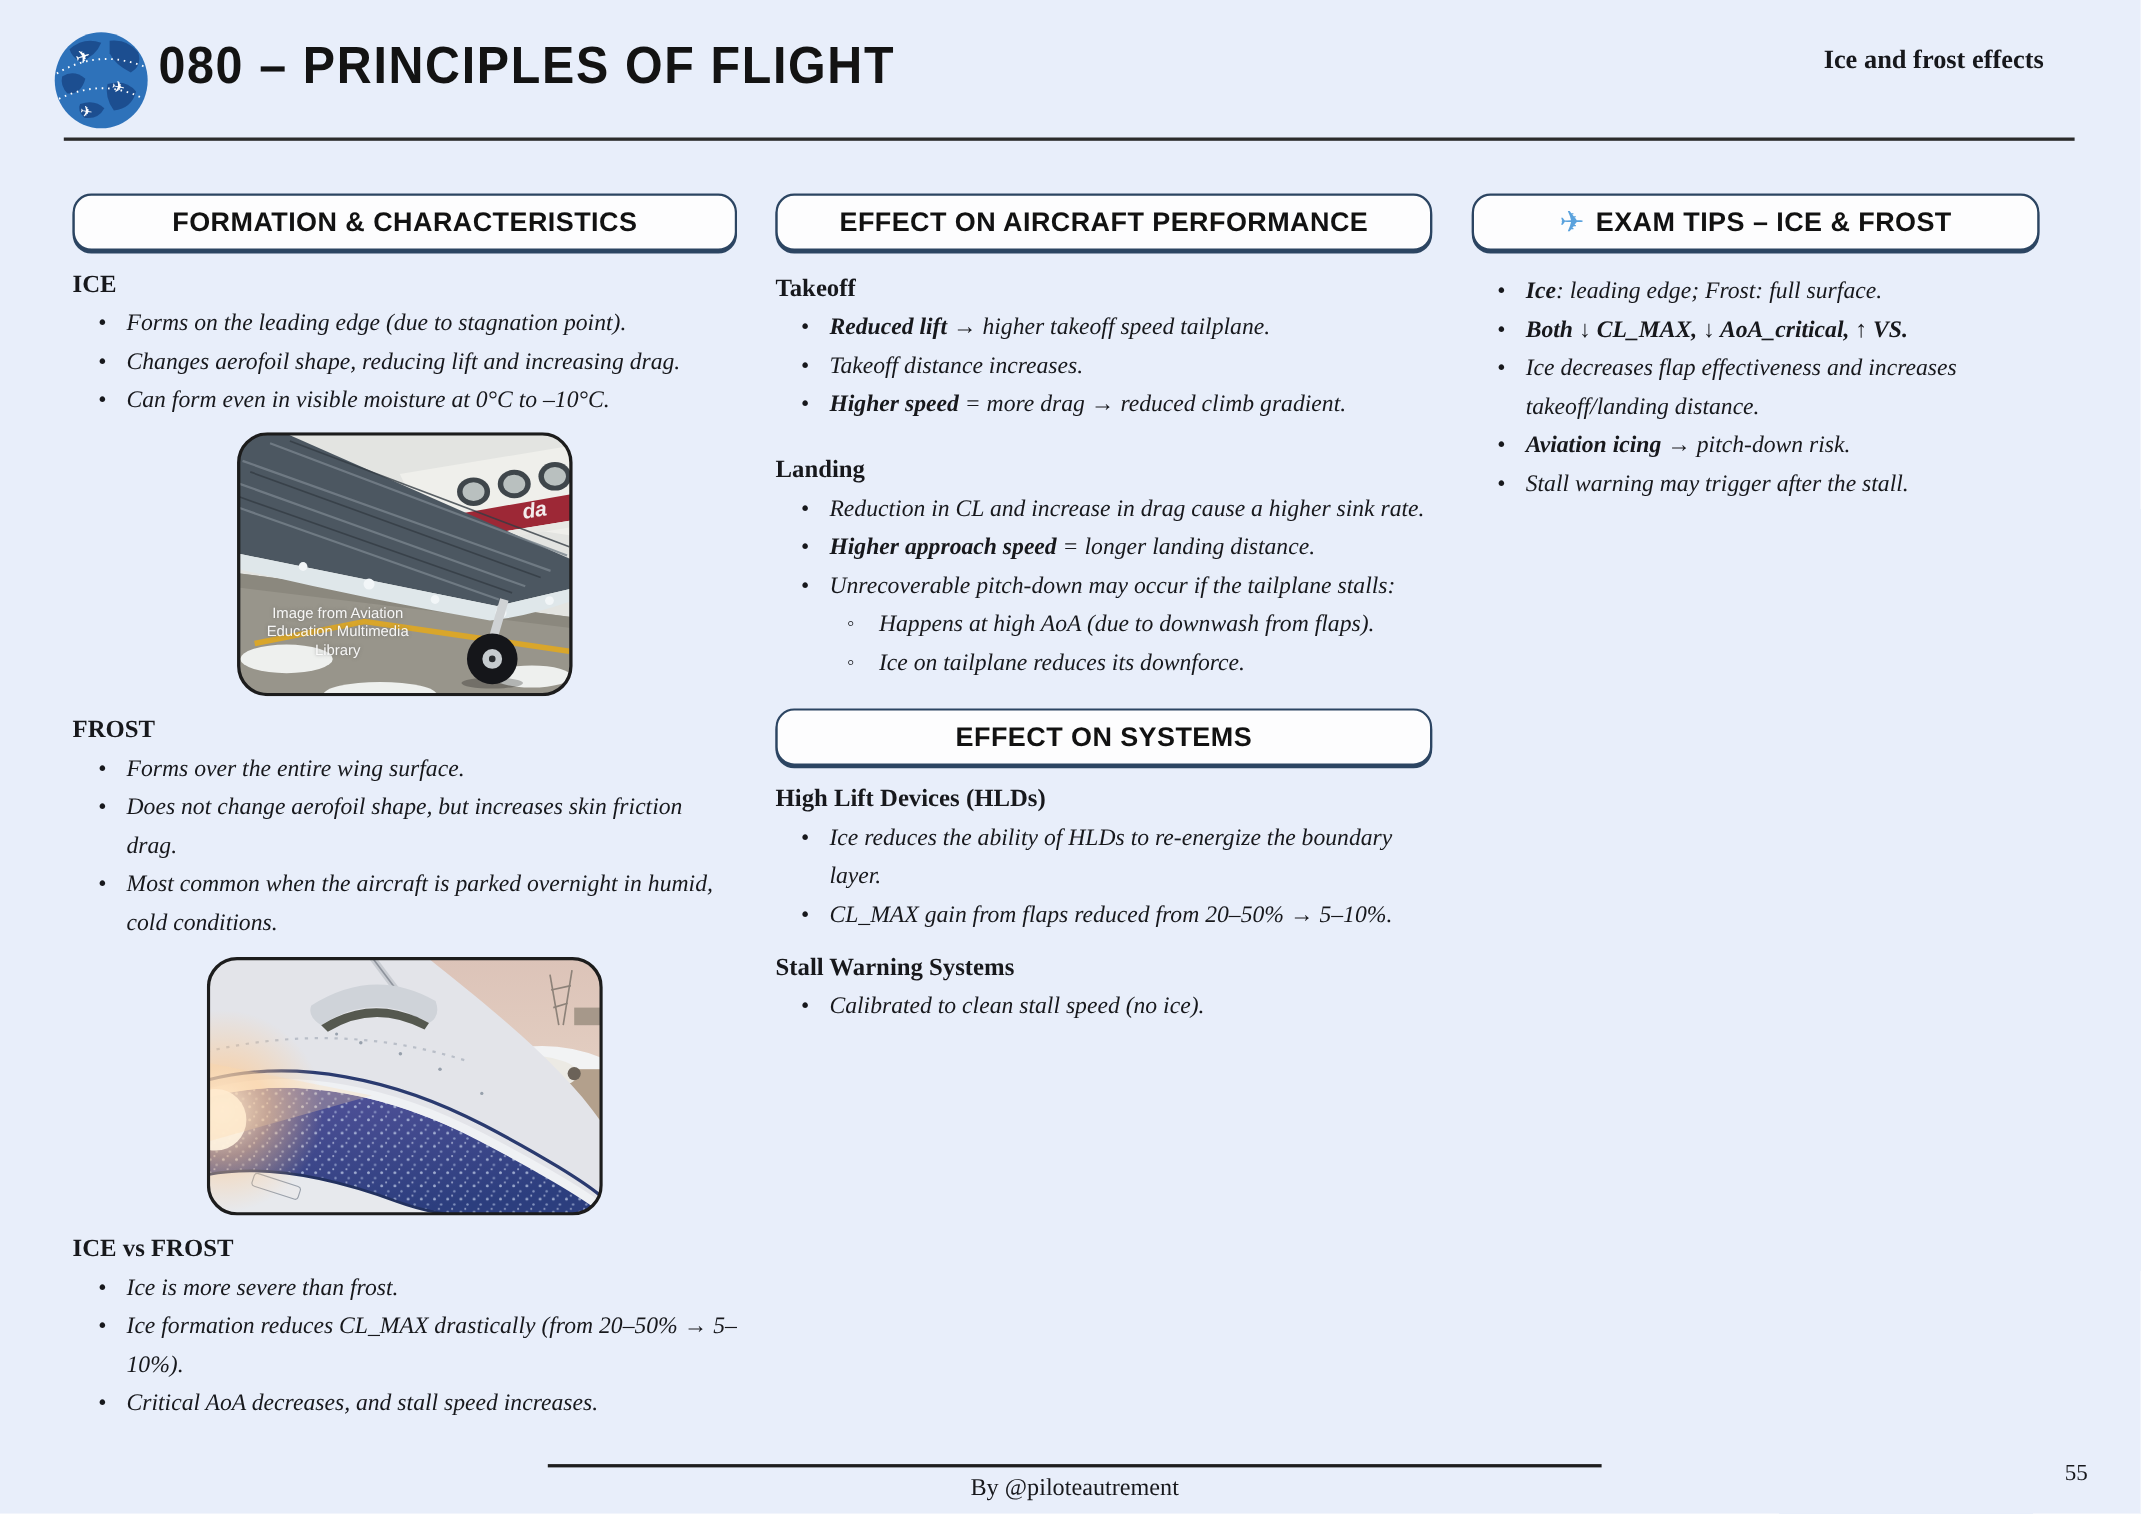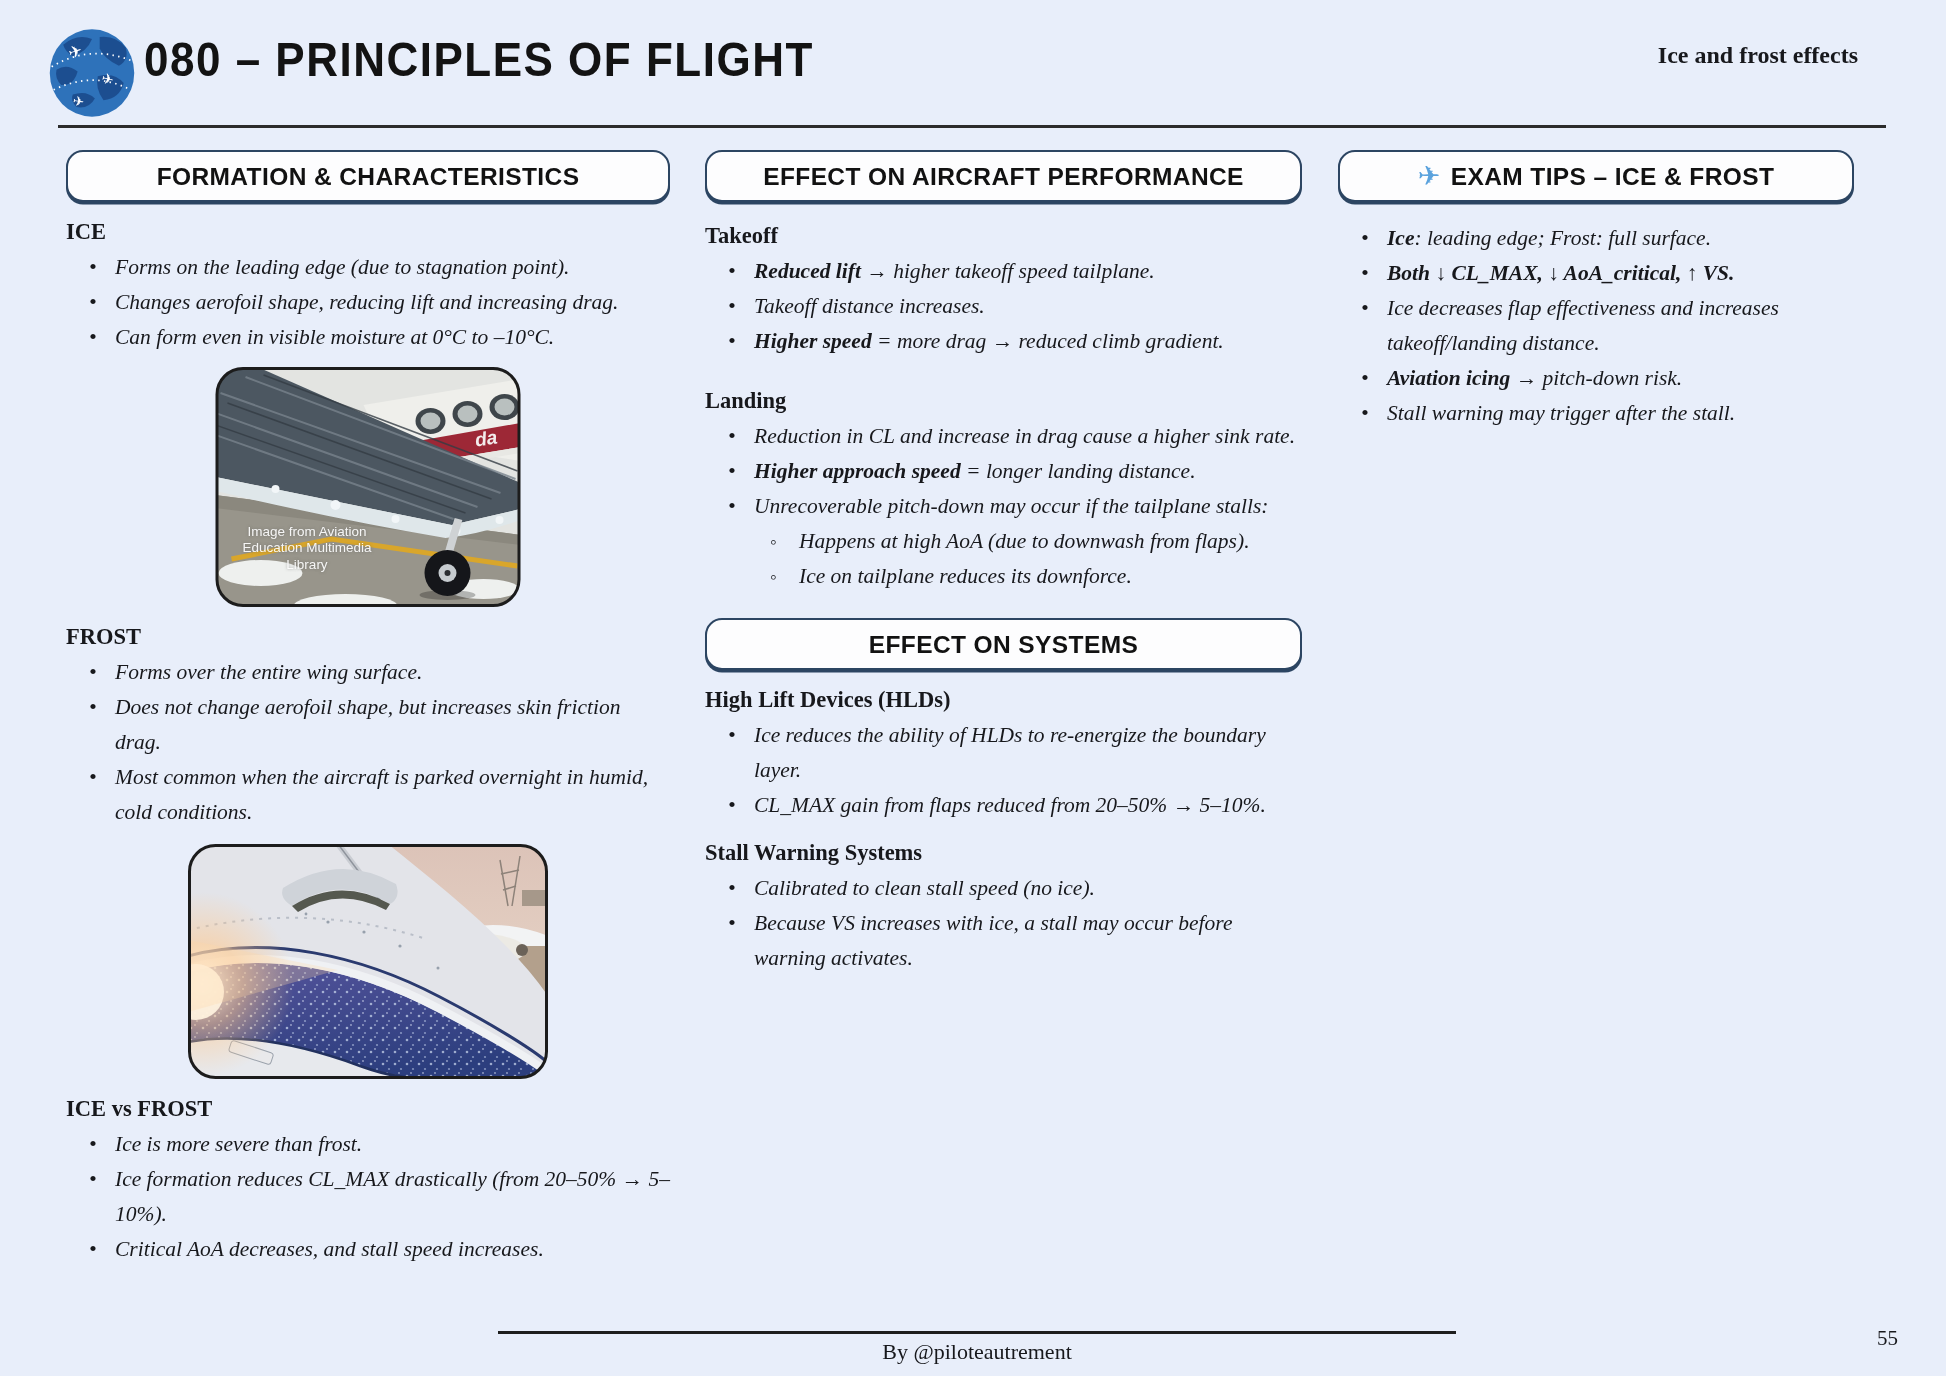--- a/index.html
+++ b/index.html
@@ -26,21 +26,21 @@
   .col { position:absolute; top:150px; font-size:21.5px; line-height:35px; }
   .col1 { left:66px;  width:604px; }
   .col2 { left:705px; width:597px; }
   .col3 { left:1338px; width:516px; }
 
   .box-head {
     height:48px; border:2.5px solid #2c4562; border-radius:17px;
     background:#fdfdfe; box-shadow:0 2.5px 0 #2c4562;
     display:flex; align-items:center; justify-content:center;
     font-family:"Liberation Sans", sans-serif; font-weight:900;
-    font-size:24.5px; letter-spacing:.4px; color:#121212; white-space:nowrap;
+    font-size:24.5px; letter-spacing:.4px; color:#121212; white-space:nowrap;margin-top:26px;
   }
   .box-head .plane { color:#5aa2dd; font-size:27px; margin-right:10px; font-weight:400; }
 
   h3 { font-size:22.5px; font-weight:700; margin:15px 0 3px 0; line-height:30px; }
   h3.mt-lg { margin-top:27px; }
   h3.mt-md { margin-top:19px; }
 
   ul { list-style:none; margin:0; padding:0; }
   li { position:relative; padding-left:49px;font-style:italic; }
   li::before { content:"\2022"; position:absolute; left:23px; top:0; }
@@ -280,21 +280,20 @@
 
     <h3>High Lift Devices (HLDs)</h3>
     <ul>
       <li><span>Ice reduces the ability of HLDs to re-energize the boundary layer.</span></li>
       <li><span>CL_MAX gain from flaps reduced from 20–50% → 5–10%.</span></li>
     </ul>
 
     <h3>Stall Warning Systems</h3>
     <ul>
       <li><span>Calibrated to clean stall speed (no ice).</span></li>
-      <li><span>Because VS increases with ice, a stall may occur before warning activates.</span></li>
     </ul>
   </section>
 
   <section class="col col3">
     <div class="box-head">
       <span class="plane">✈</span>
       <span>EXAM TIPS – ICE &amp; FROST</span>
     </div>
     <ul>
       <li><span class="b">Ice</span><span>: leading edge; Frost: full surface.</span></li>

